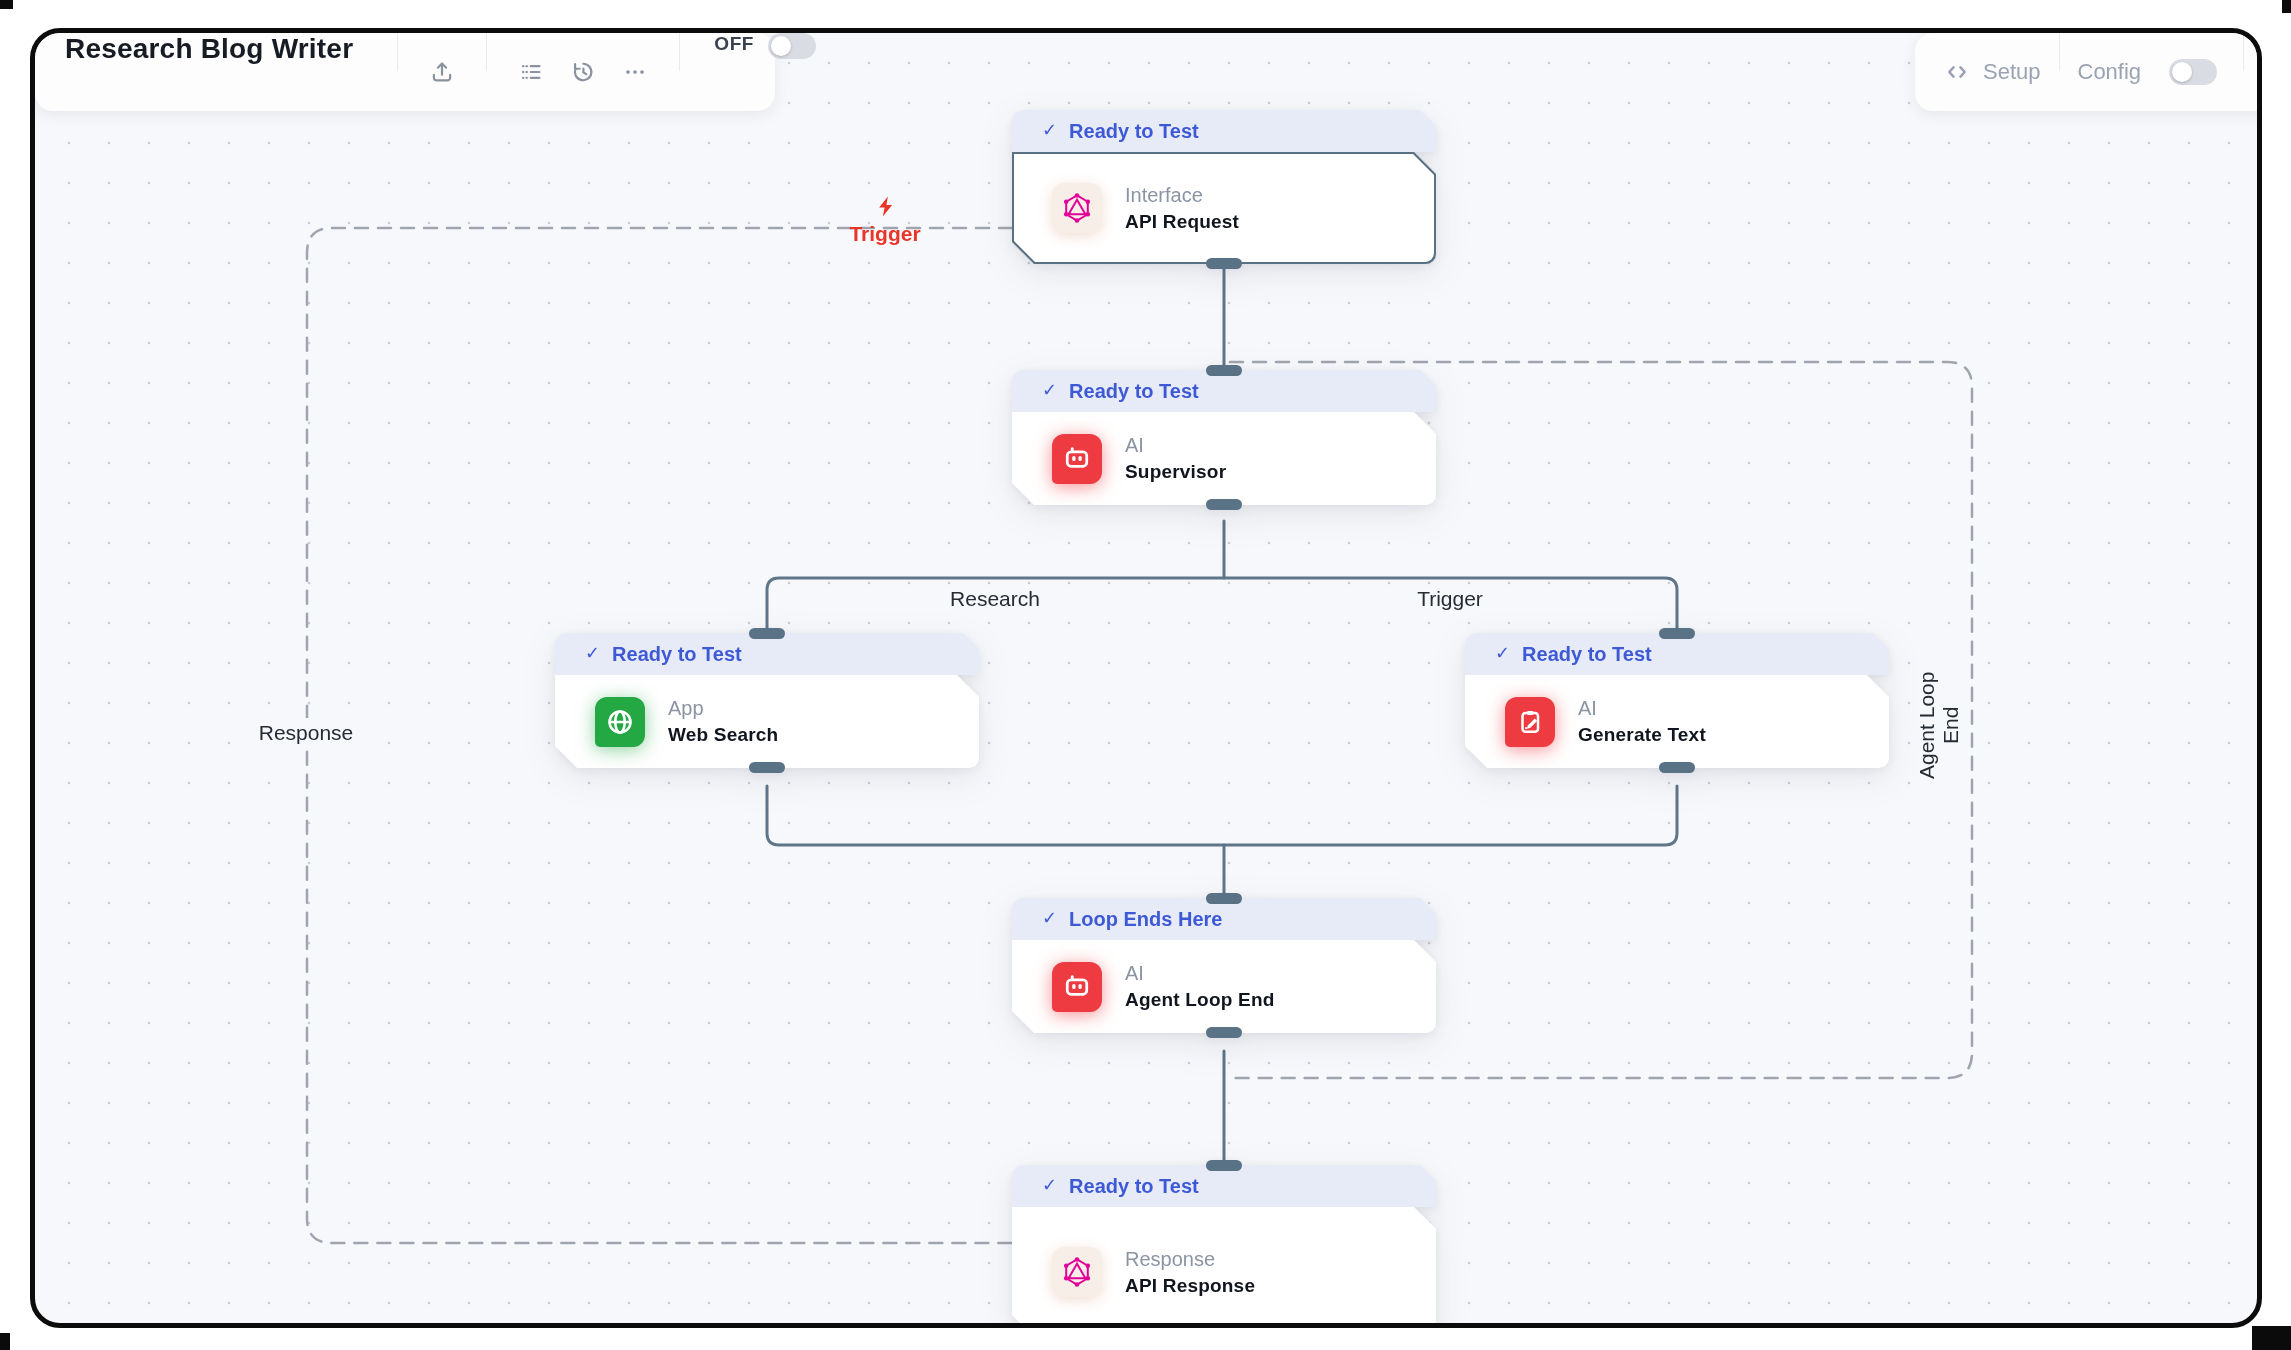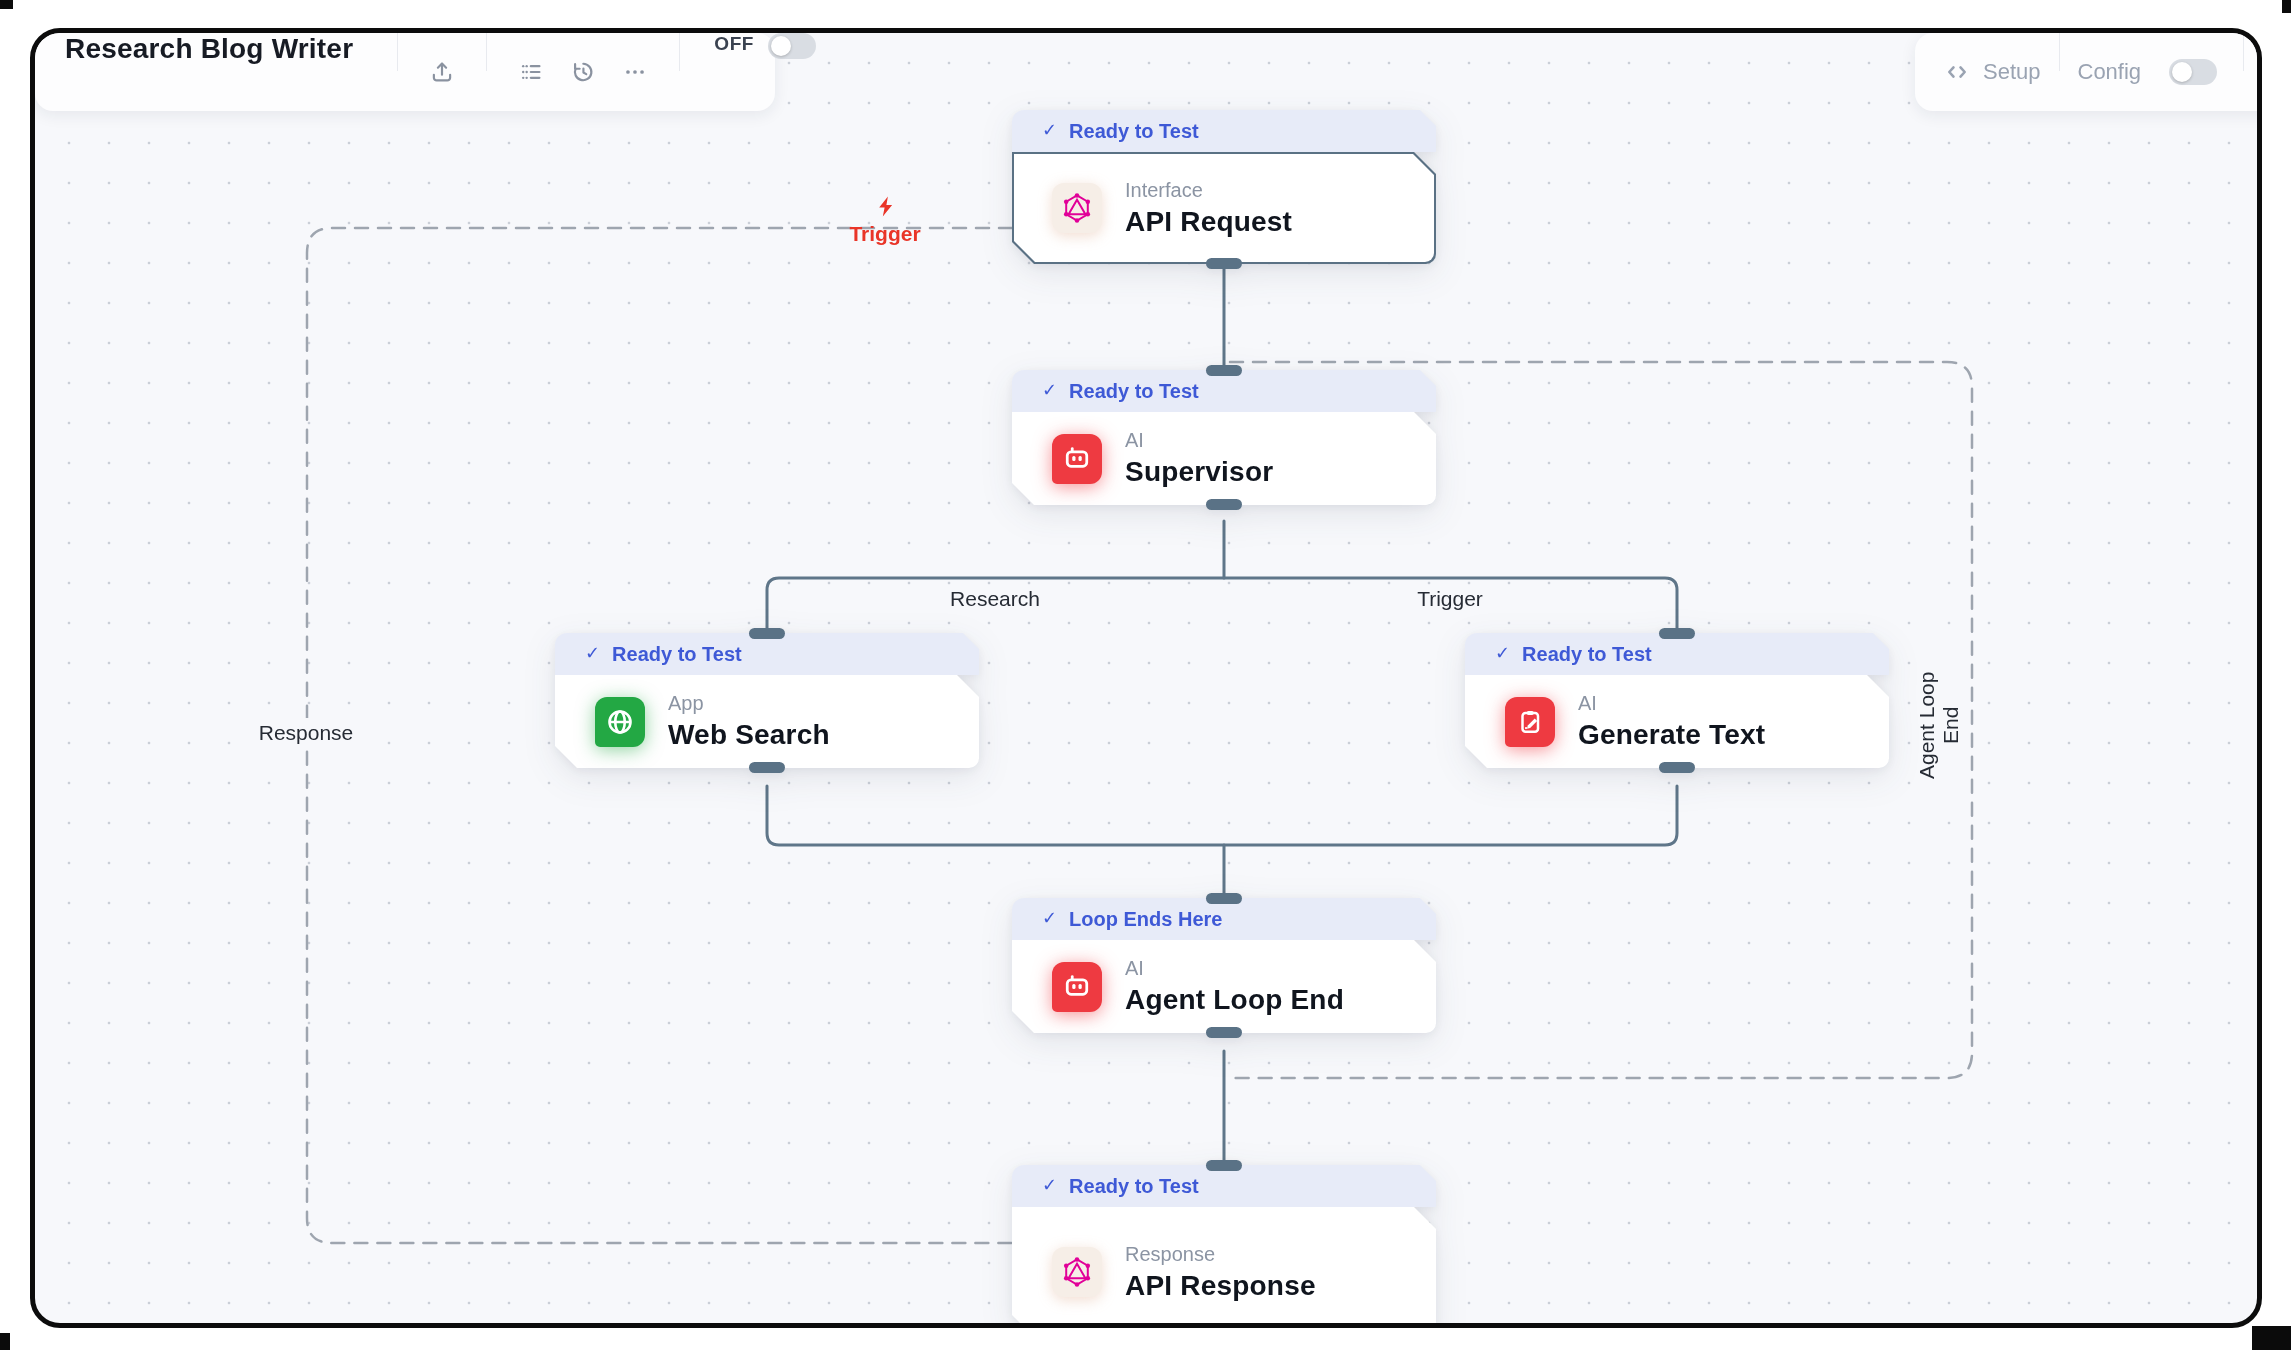--- a/index.html
+++ b/index.html
@@ -84,21 +84,21 @@
   .card>*{position:relative;}
   .iconbox{
     width:50px;height:50px;border-radius:12px 12px 12px 5px;flex:0 0 auto;
     display:flex;align-items:center;justify-content:center;
   }
   .iconbox.red{background:#ee3a41;box-shadow:0 3px 18px rgba(238,58,65,.55);}
   .iconbox.green{background:#23a844;box-shadow:0 3px 18px rgba(35,168,68,.5);}
   .iconbox.pink{background:#f6eee7;box-shadow:0 3px 14px rgba(222,170,140,.4);border-radius:12px;}
   .ntexts{display:flex;flex-direction:column;gap:4px;}
   .ncat{font-size:20px;color:#8b94a3;}
-  .nttl{font-size:28px;font-weight:700;color:#10151e;letter-spacing:.2px;}
+  .nttl{font-size:19px;font-weight:700;color:#10151e;letter-spacing:.2px;}
   .handle{
     position:absolute;left:50%;width:36px;height:11px;margin-left:-18px;border-radius:5.5px;
     background:#5a7286;z-index:25;
   }
   .handle.top{top:-5px;}
   .handle.bottom{bottom:-5px;}
   
   .node-api-request{left:977px;top:77px;}
   .node-api-request .card{height:112px;}
   .node-supervisor{left:977px;top:337px;}

